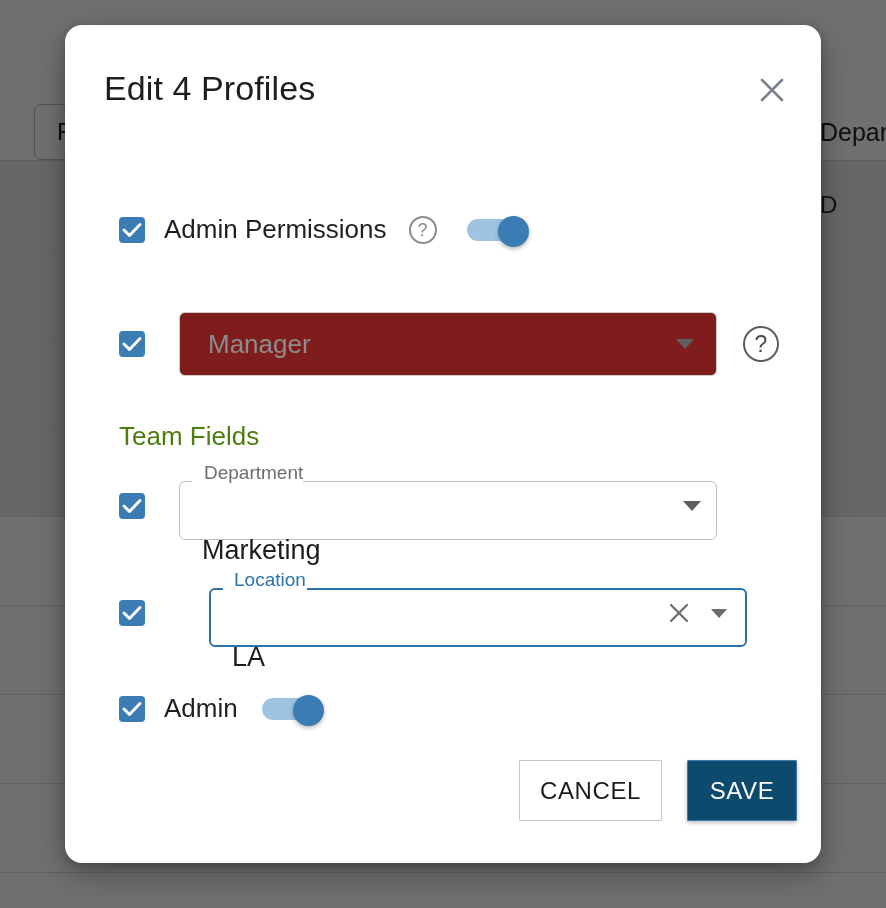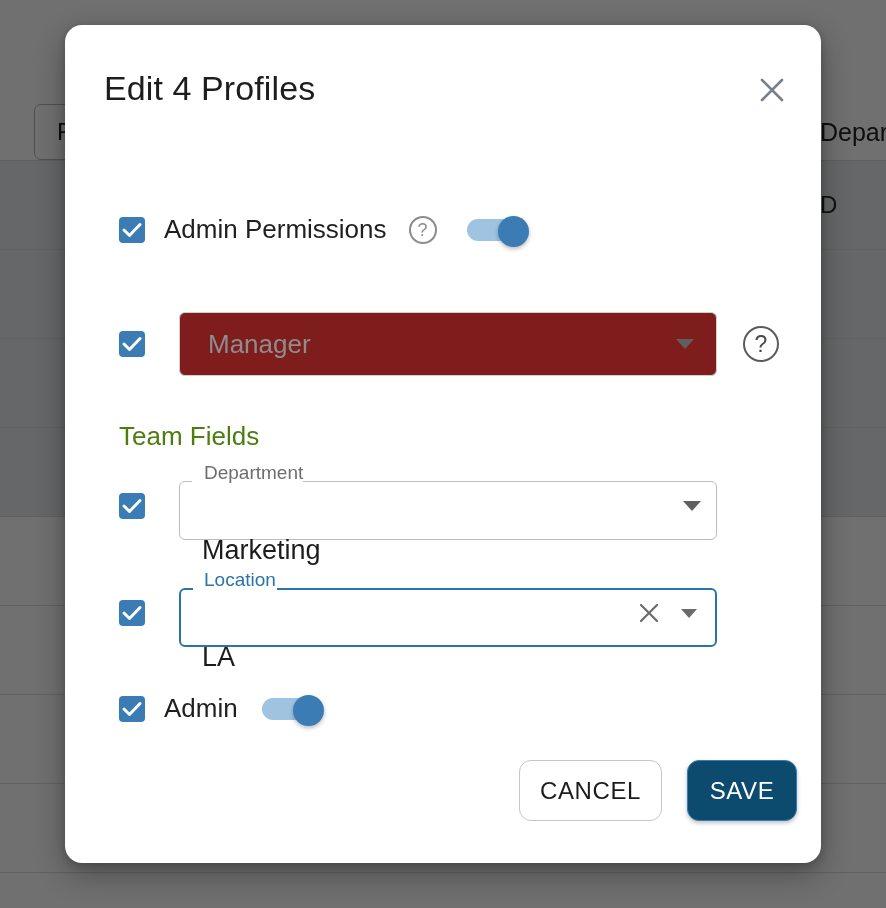--- a/index.html
+++ b/index.html
@@ -332,21 +332,21 @@
     right: 24px;
     bottom: 42px;
     display: flex;
     align-items: center;
     gap: 25px;
   }
   .btn {
     font-family: "Liberation Sans", sans-serif;
     font-size: 24px;
     letter-spacing: 0.6px;
-    border-radius: 12px;
+    border-radius: 1px;
     cursor: pointer;
     box-sizing: border-box;
   }
   .btn-cancel {
     width: 143px;
     height: 61px;
     background: #ffffff;
     border: 1px solid #c6c6c6;
     color: #1c1c1c;
   }
@@ -442,21 +442,21 @@
             <legend>Department</legend>
           </fieldset>
           <span class="mat-label">Department</span>
           <span class="mat-value">Marketing</span>
           <div class="mat-adorn">
             <span class="caret"></span>
           </div>
         </div>
       </div>
 
-      <div class="field-row" style="left:54px; top:404px;">
+      <div class="field-row" style="left:54px; top:404px;gap:30px;">
         <div class="cbx">
           <svg width="20" height="18" viewBox="0 0 20 18">
             <path d="M2 9 L7.5 14.5 L18 3.5" stroke="#ffffff" stroke-width="2.9" fill="none" stroke-linecap="round" stroke-linejoin="round"></path>
           </svg>
         </div>
         <div class="mat-field focused" style="margin-left:34px;">
           <fieldset>
             <legend>Location</legend>
           </fieldset>
           <span class="mat-label">Location</span>

